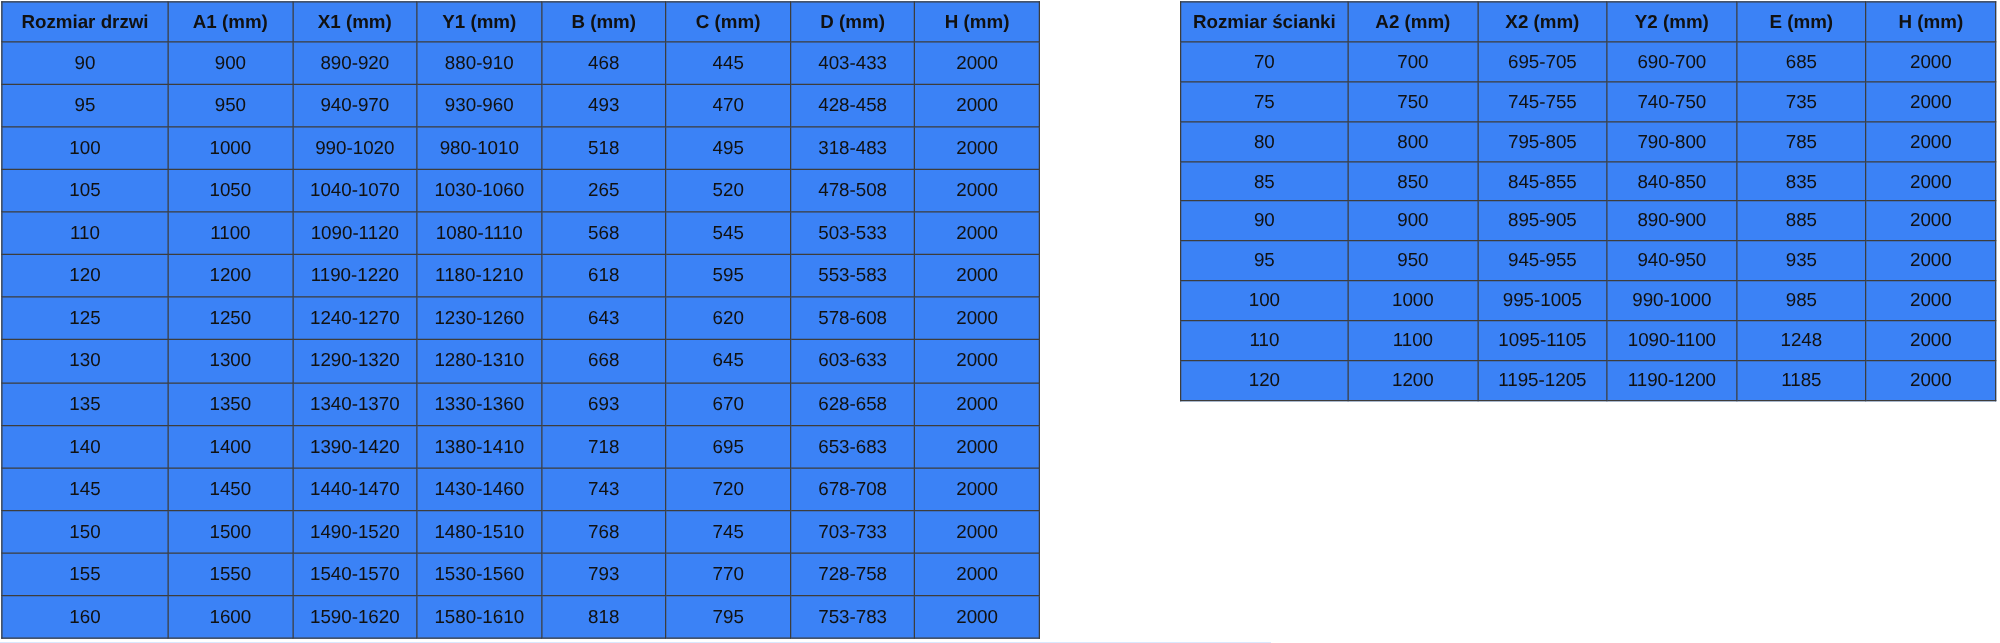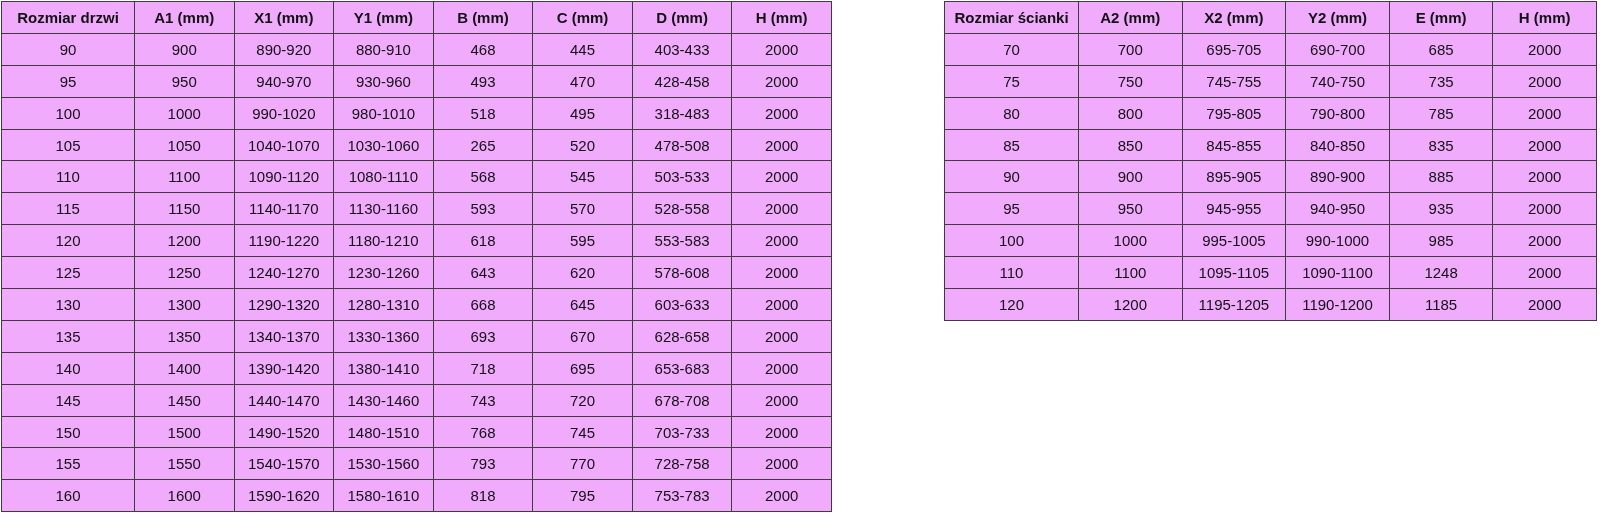--- a/index.html
+++ b/index.html
@@ -12,21 +12,21 @@
     position: relative;
     width: 1600px; height: 514px;
     background: #ffffff;
     overflow: hidden;
   }
   table.spec {
     position: absolute;
     top: 1px;
     border-collapse: collapse;
     table-layout: fixed;
-    background: #f0abfc;
+    background: #3b82f6;
   }
   table.spec th, table.spec td {
     border: 1.5px solid #3d3d3d;
     text-align: center;
     vertical-align: middle;
     font-size: 15px;
     color: #111111;
     padding: 0;
     white-space: nowrap;
     overflow: hidden;
@@ -103,30 +103,20 @@
           <td>110</td>
           <td>1100</td>
           <td>1090-1120</td>
           <td>1080-1110</td>
           <td>568</td>
           <td>545</td>
           <td>503-533</td>
           <td>2000</td>
         </tr>
         <tr>
-          <td>115</td>
-          <td>1150</td>
-          <td>1140-1170</td>
-          <td>1130-1160</td>
-          <td>593</td>
-          <td>570</td>
-          <td>528-558</td>
-          <td>2000</td>
-        </tr>
-        <tr>
           <td>120</td>
           <td>1200</td>
           <td>1190-1220</td>
           <td>1180-1210</td>
           <td>618</td>
           <td>595</td>
           <td>553-583</td>
           <td>2000</td>
         </tr>
         <tr>

